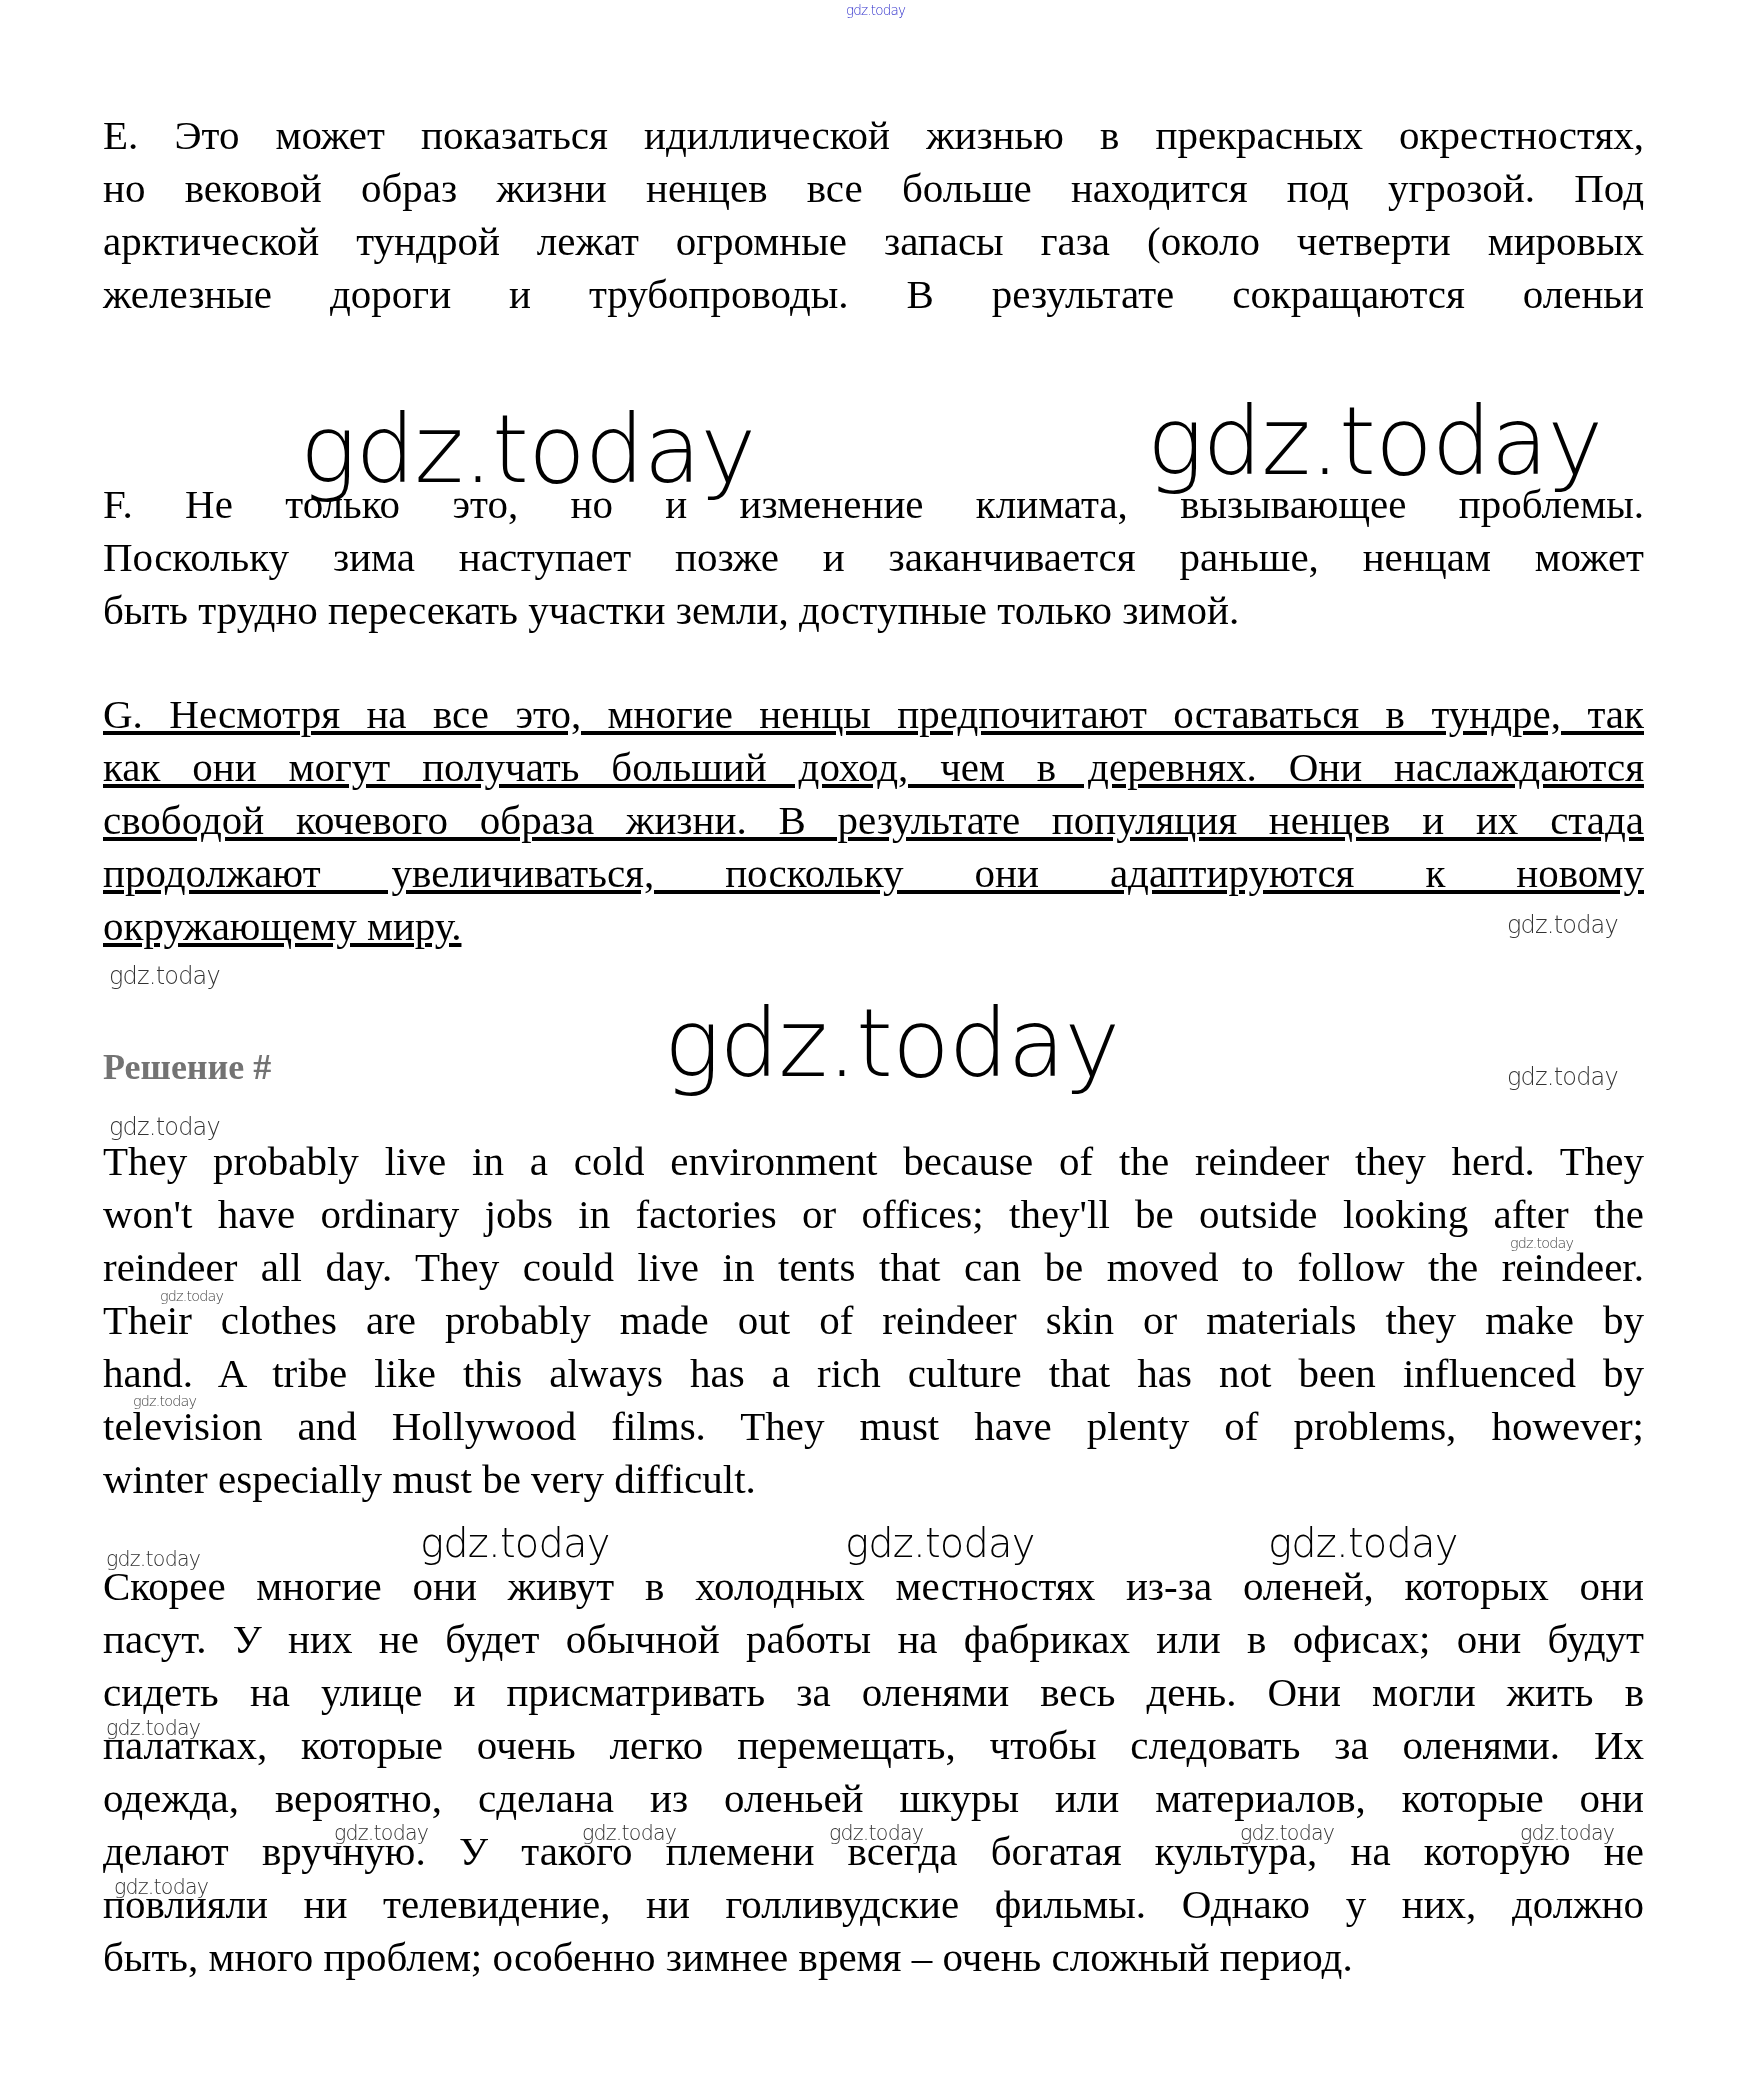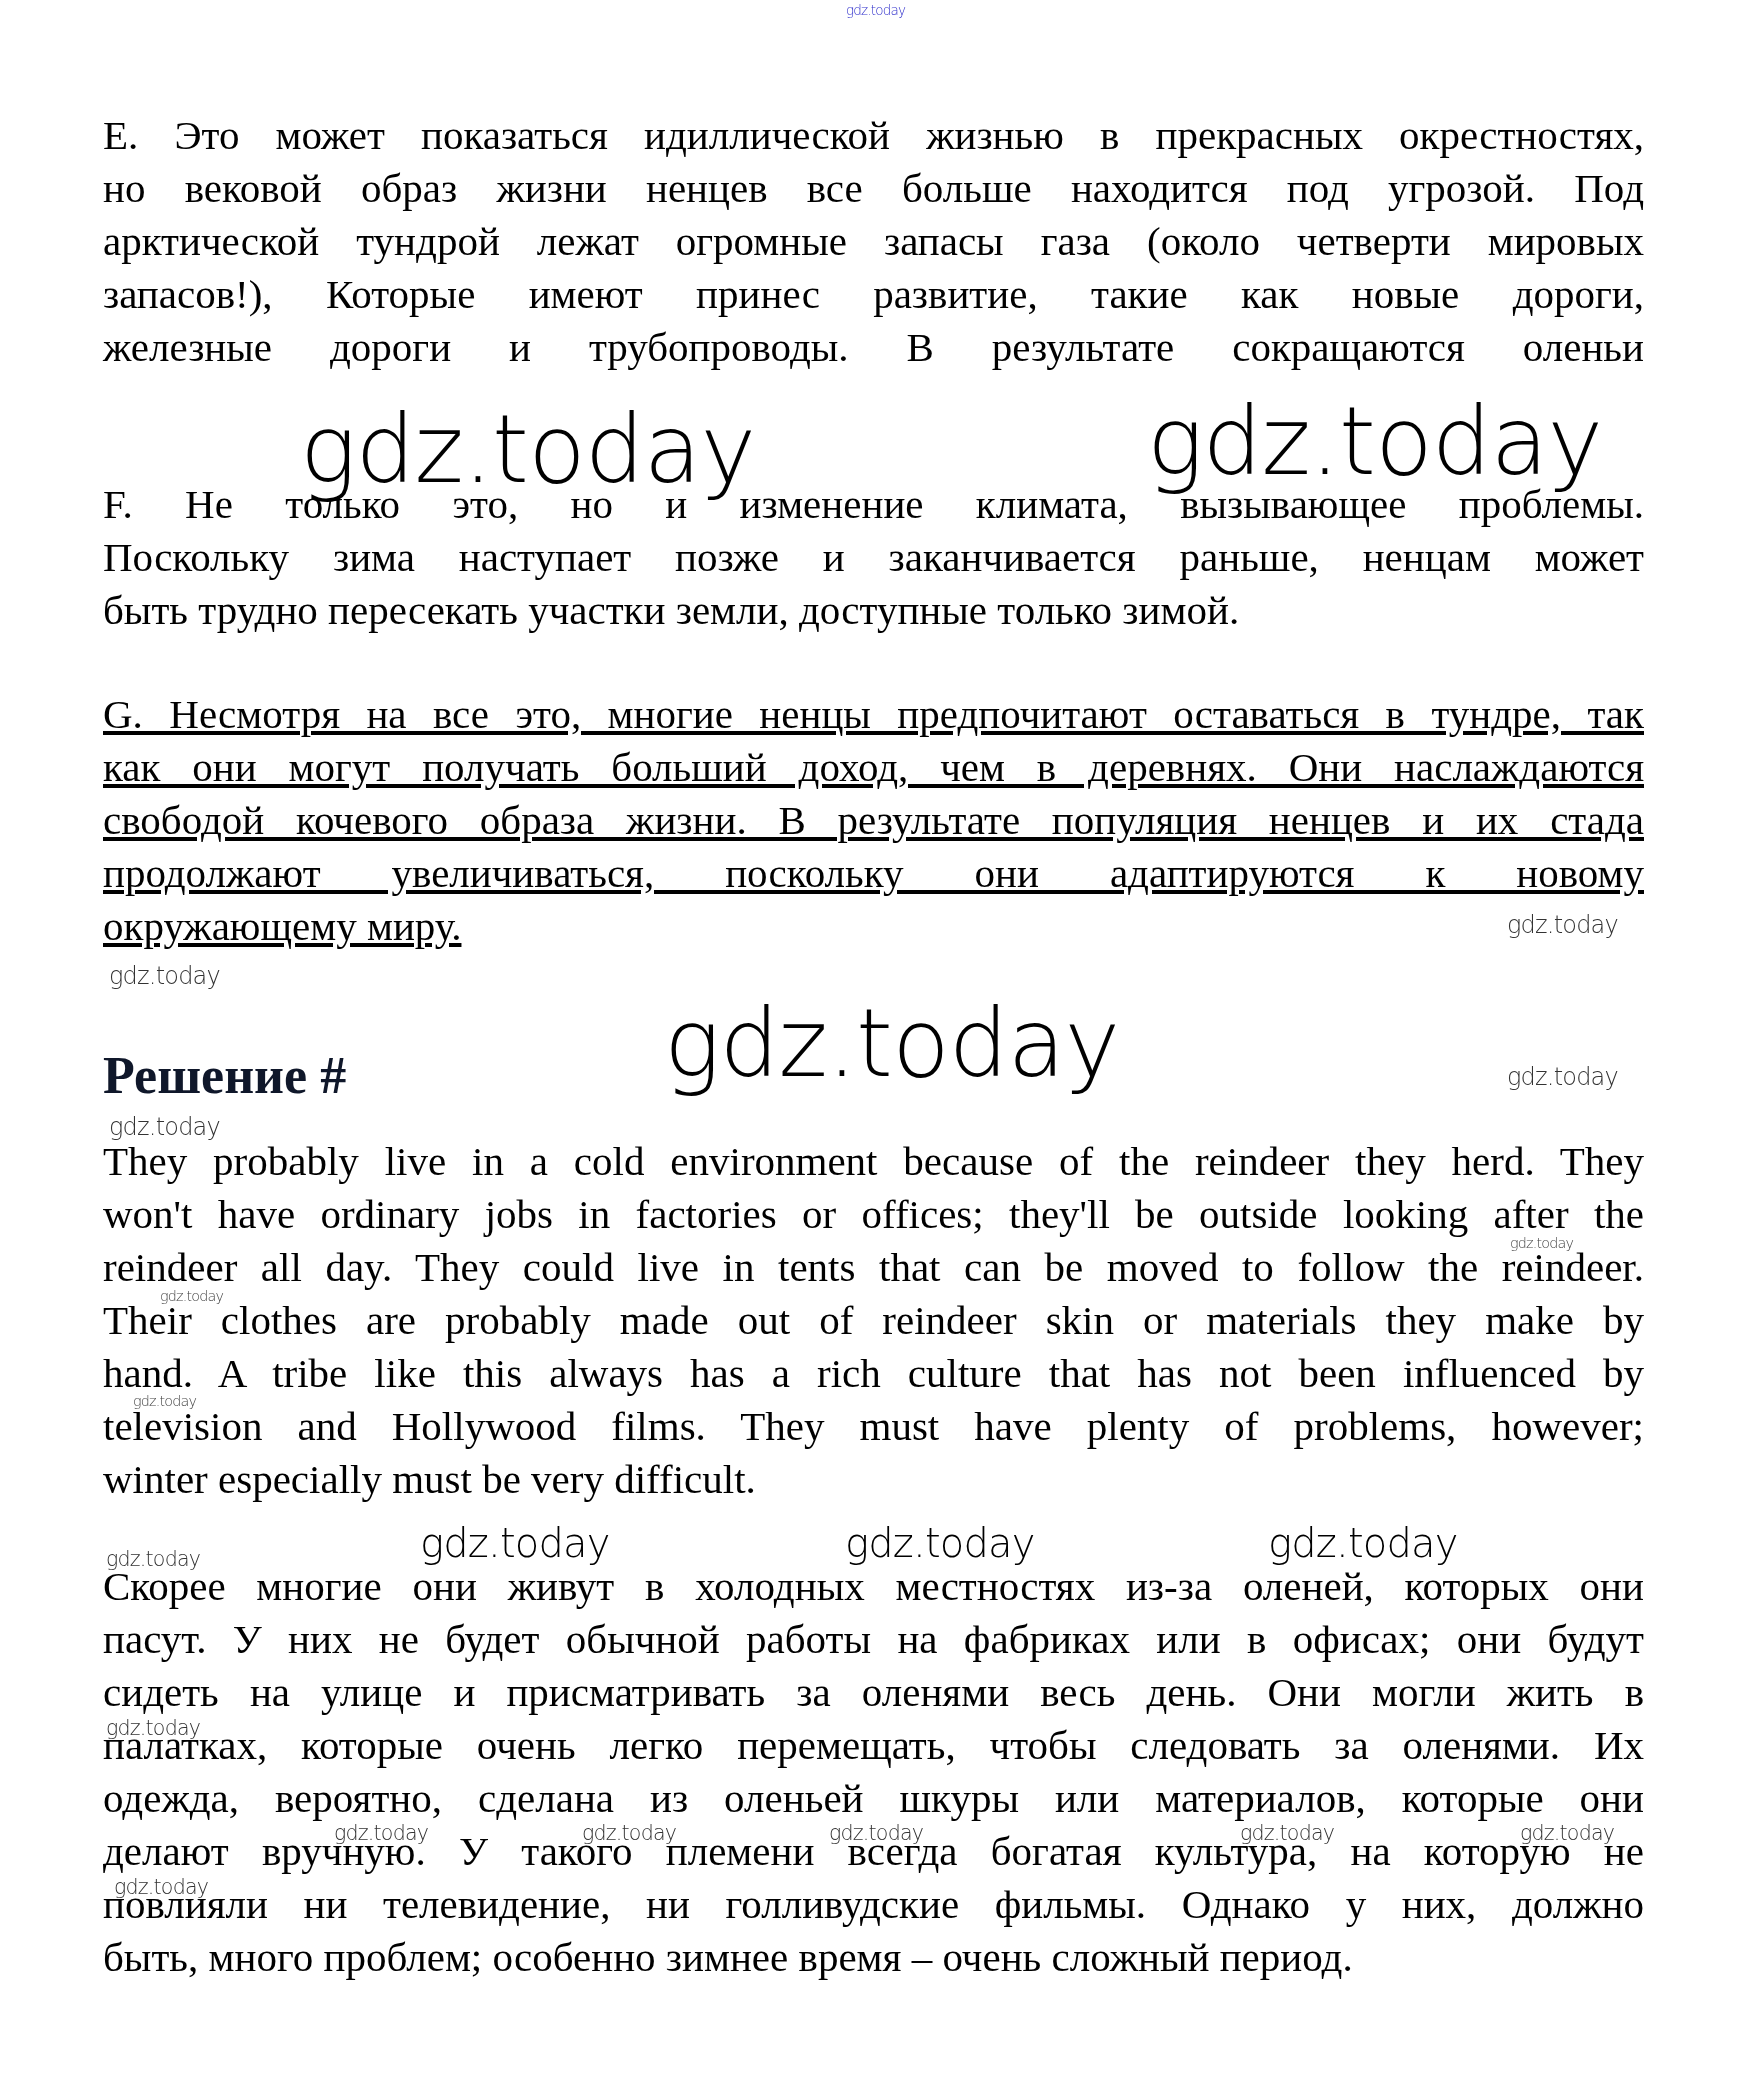--- a/index.html
+++ b/index.html
@@ -17,22 +17,22 @@
       margin: 0;
     }
     .para .line { display: block; text-align: justify; text-align-last: justify; white-space: nowrap; overflow: visible; }
     .para .line.last { text-align-last: left; }
     .heading {
       position: absolute;
       left: 103px;
       top: 1046px;
       font-family: "Liberation Serif", "DejaVu Serif", serif;
       font-weight: bold;
-      font-size: 52px;
-      color: #0f172a;
+      font-size: 36px;
+      color: #737373;
       margin: 0;
     }
     .wm {
       position: absolute;
       font-family: "DejaVu Sans", "Liberation Sans", sans-serif;
       color: #000;
       white-space: nowrap;
       font-weight: 200;
       letter-spacing: -0.8px;
     }
@@ -46,21 +46,20 @@
 <body>
 
 <div class="page">
 
   <span class="wm top" style="left:846px; top:1.6px;">gdz.today</span>
 
   <div class="para" style="top:109px;">
     <span class="line" style="display: block; white-space: normal; text-align: justify; text-align-last: justify;">E. Это может показаться идиллической жизнью в прекрасных окрестностях,</span>
     <span class="line" style="display: block; white-space: normal; text-align: justify; text-align-last: justify;">но вековой образ жизни ненцев все больше находится под угрозой. Под</span>
     <span class="line" style="display: block; white-space: normal; text-align: justify; text-align-last: justify;">арктической тундрой лежат огромные запасы газа (около четверти мировых</span>
-    <span class="line" style="display: block; white-space: normal; text-align: justify; text-align-last: justify;">запасов!), Которые имеют принес развитие, такие как новые дороги,</span>
     <span class="line" style="display: block; white-space: normal; text-align: justify; text-align-last: justify;">железные дороги и трубопроводы. В результате сокращаются оленьи</span>
   </div>
 
   <span class="wm big" style="left:300px; top:395px;">gdz.today</span>
   <span class="wm big" style="left:1147px; top:387px;">gdz.today</span>
 
   <div class="para" style="top:478px;">
     <span class="line" style="display: block; white-space: normal; text-align: justify; text-align-last: justify;">F. Не только это, но и изменение климата, вызывающее проблемы.</span>
     <span class="line" style="display: block; white-space: normal; text-align: justify; text-align-last: justify;">Поскольку зима наступает позже и заканчивается раньше, ненцам может</span>
     <span class="line last">быть трудно пересекать участки земли, доступные только зимой.</span>

